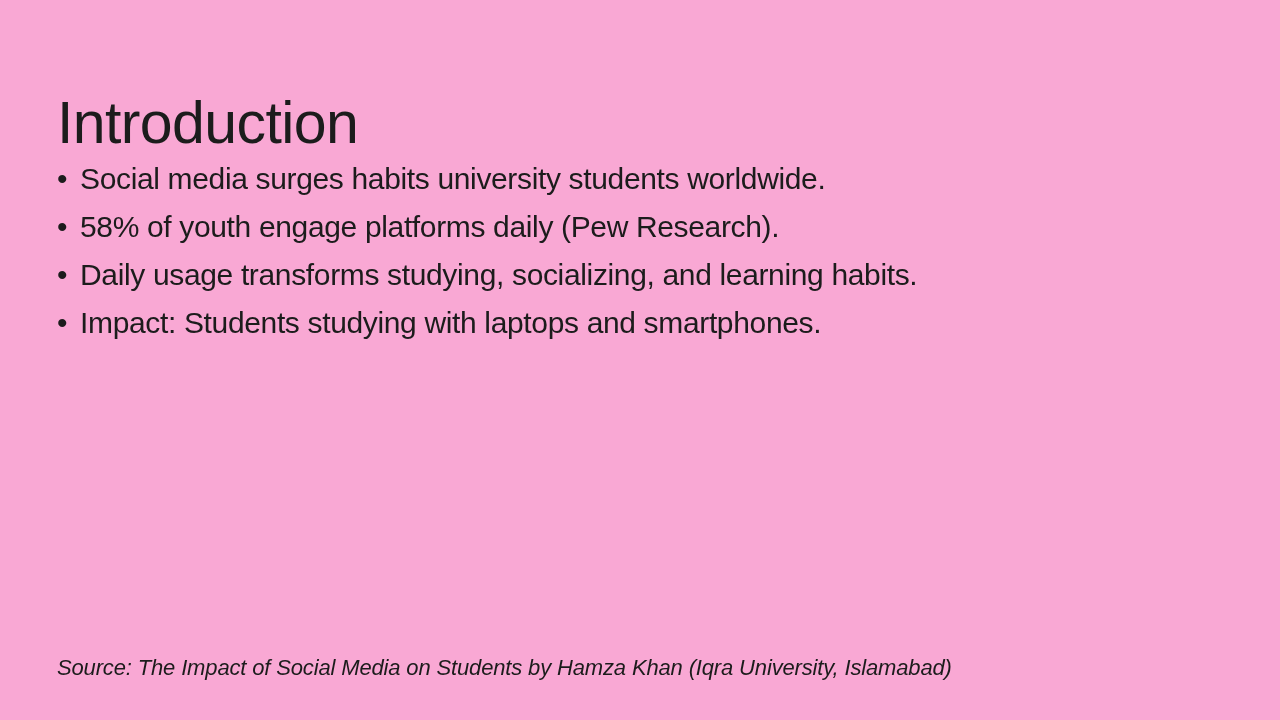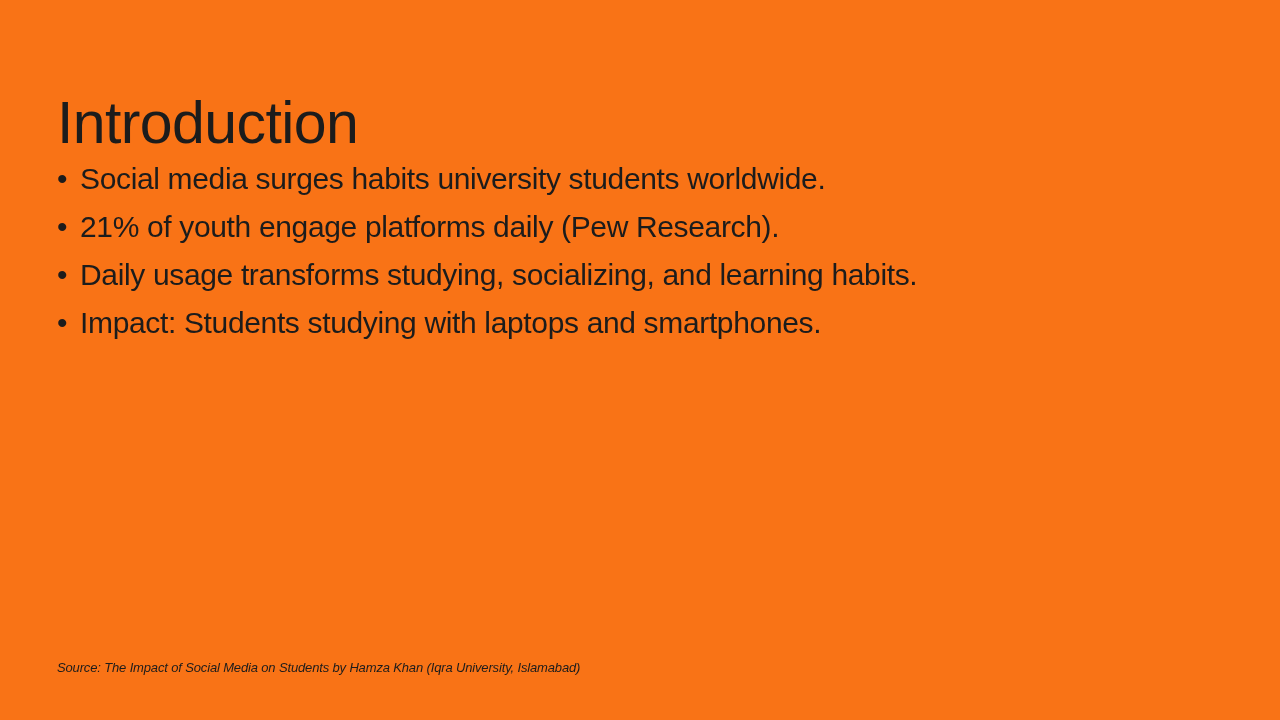--- a/index.html
+++ b/index.html
@@ -11,21 +11,21 @@
     height: 720px;
     background: #ffffff;
     font-family: "Liberation Sans", sans-serif;
     overflow: hidden;
   }
 
   .slide {
     position: relative;
     width: 1280px;
     height: 720px;
-    background: #f97316;
+    background: #f9a8d4;
     box-sizing: border-box;
   }
 
   .slide-title {
     position: absolute;
     left: 57px;
     top: 50px;
     font-size: 59px;
     font-weight: 300;
     letter-spacing: -0.6px;
@@ -68,21 +68,21 @@
 
   .bullet-text {
     flex: 0 1 auto;
     line-height: 48px;
   }
 
   .source-note {
     position: absolute;
     left: 57px;
     top: 655px;
-    font-size: 13px;
+    font-size: 22px;
     font-style: italic;
     font-weight: 400;
     letter-spacing: -0.15px;
     line-height: 26px;
     color: #1c1c1c;
     white-space: nowrap;
   }
 
   .body-region {
     position: absolute;
@@ -101,21 +101,21 @@
 
   <ul class="bullet-list">
 
     <li class="bullet-item">
       <span class="bullet-marker">•</span>
       <span class="bullet-text">Social media surges habits university students worldwide.</span>
     </li>
 
     <li class="bullet-item">
       <span class="bullet-marker">•</span>
-      <span class="bullet-text">21% of youth engage platforms daily (Pew Research).</span>
+      <span class="bullet-text">58% of youth engage platforms daily (Pew Research).</span>
     </li>
 
     <li class="bullet-item">
       <span class="bullet-marker">•</span>
       <span class="bullet-text">Daily usage transforms studying, socializing, and learning habits.</span>
     </li>
 
     <li class="bullet-item">
       <span class="bullet-marker">•</span>
       <span class="bullet-text">Impact: Students studying with laptops and smartphones.</span>

